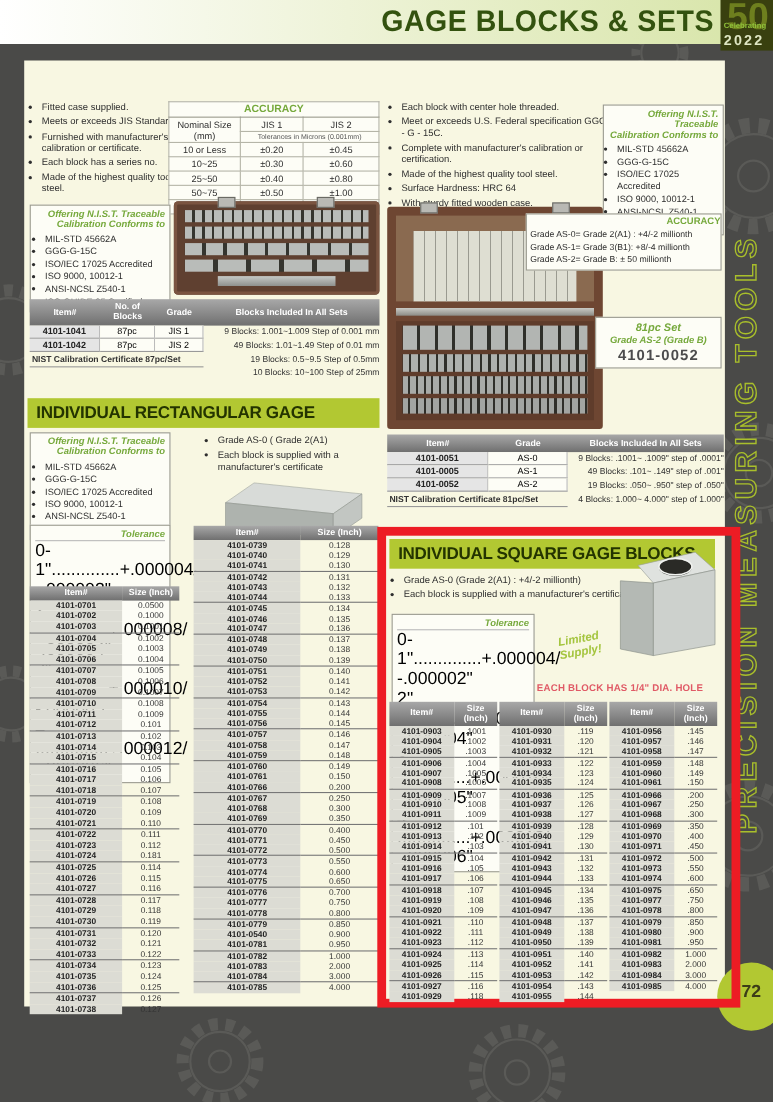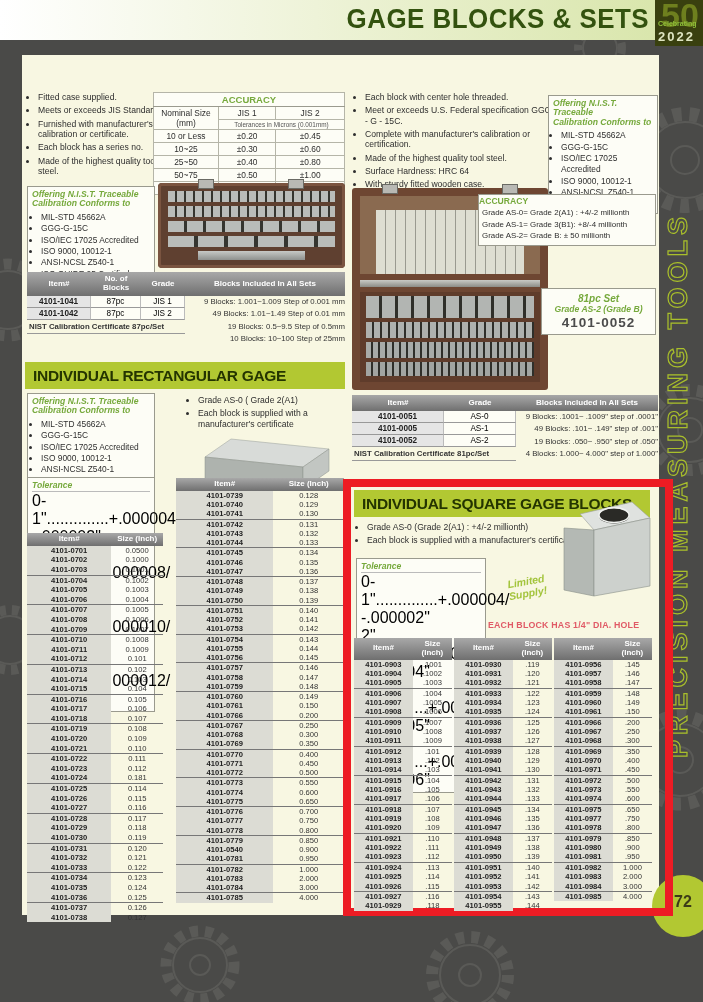--- a/index.html
+++ b/index.html
@@ -22,21 +22,21 @@
   
   .secbar{position:absolute;height:27px;background:#b2c832;color:#243400;z-index:2;
     font-weight:bold;font-size:15.5px;line-height:27px;padding-left:8px;letter-spacing:-0.3px;
     transform:scaleX(1);box-sizing:border-box;}
   
   ul.bullets{margin:0;padding-left:11px;list-style:disc;}
   ul.bullets li{font-size:8.6px;line-height:1.2;color:#2e2e2e;margin-bottom:3px;}
   .abs{position:absolute;z-index:2;}
   
   .ibox{background:#fdfdf6;border:1px solid #9a9a8e;box-sizing:border-box;padding:3px 4px;}
-  .ibox .btitle{color:#76a93c;font-weight:bold;font-size:8.6px;text-align:left;line-height:1.1;font-style:italic;}
+  .ibox .btitle{color:#76a93c;font-weight:bold;font-size:8.6px;text-align:right;line-height:1.1;font-style:italic;}
   .ibox ul{margin:3px 0 0 0;padding-left:9px;list-style:disc;}
   .ibox ul li{font-size:8.4px;line-height:1.35;color:#2e2e2e;}
   .tolbox .btitle{border-bottom:1px solid #bbb;padding-bottom:1px;}
   
   table.acct{border-collapse:collapse;width:100%;background:#fdfdf6;border:1px solid #9a9a8e;}
   table.acct td{border:1px solid #b5b5a8;font-size:8.4px;color:#2e2e2e;text-align:center;padding:1px 2px;}
   table.acct td.acc-title{color:#76a93c;font-weight:bold;font-size:9.5px;border-bottom:1px solid #9a9a8e;}
   table.acct td.note{font-size:6.4px;color:#555;}
   .acclines{font-size:7.9px;color:#2e2e2e;line-height:1.45;padding:1px 3px;}
   

